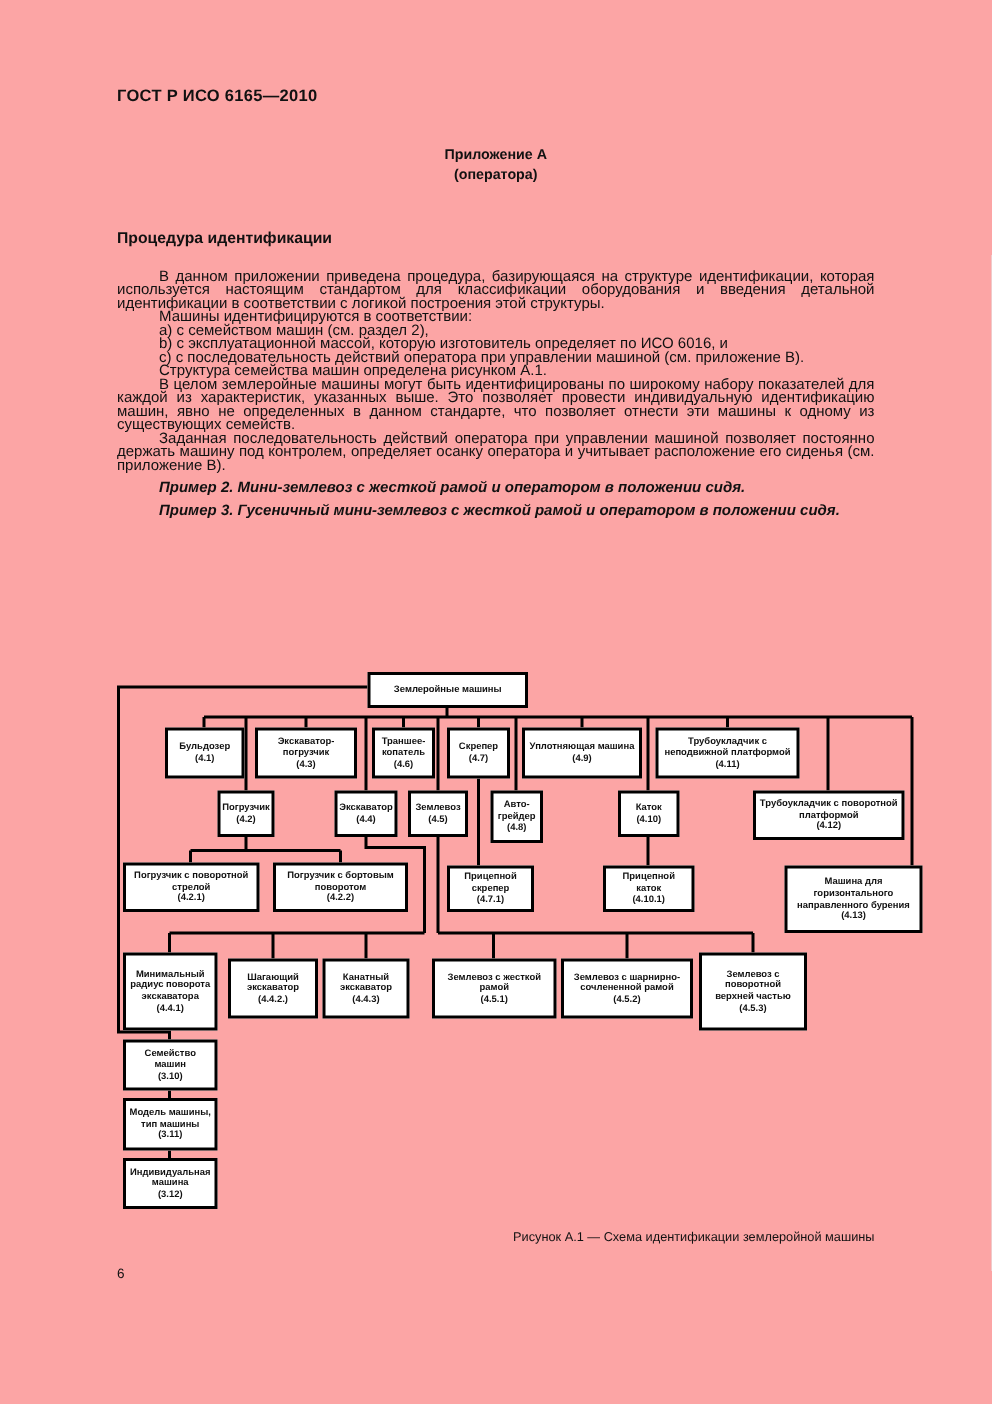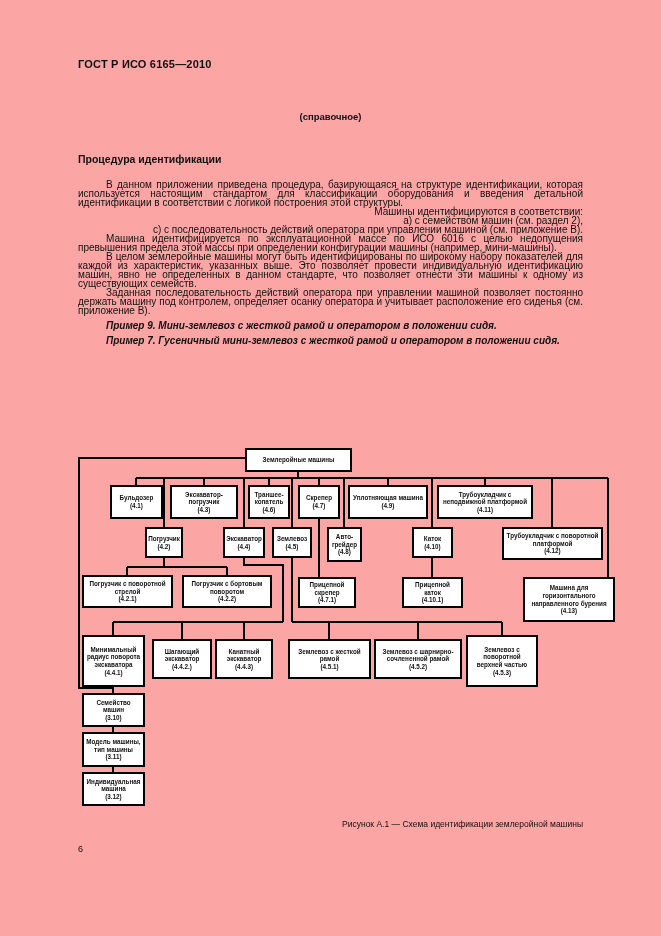--- a/index.html
+++ b/index.html
@@ -7,54 +7,56 @@
     position:relative;width:661px;height:936px;background:#fca5a5;
     font-family:"Liberation Sans",sans-serif;color:#111;margin:0 auto;
     overflow:hidden;
   }
   .doc-header{position:absolute;left:78px;top:58px;font-size:11px;font-weight:bold;letter-spacing:.2px;}
   .appendix{position:absolute;left:78px;top:98px;width:505px;text-align:center;font-size:9.5px;font-weight:bold;}
   .appendix-sub{position:absolute;left:78px;top:111px;width:505px;text-align:center;font-size:9.5px;font-weight:bold;}
   .title{position:absolute;left:78px;top:153px;width:505px;text-align:left;font-size:10.5px;font-weight:bold;margin:0;}
   .text-block{position:absolute;left:78px;top:180px;width:505px;font-size:10px;line-height:9px;text-align:justify;}
   .text-block p{margin:0;text-indent:28px;}
-  .text-block p.list{text-align:right;}
+  .text-block p.list{text-align:left;}
   .text-block p.example{font-weight:bold;font-style:italic;text-align:left;margin:6px 0;}
   .diagram{position:absolute;left:0;top:0;width:661px;height:936px;}
   .diagram svg{position:absolute;left:0;top:0;}
   .node{
     position:absolute;box-sizing:border-box;border:2px solid #000;background:#fff;
     display:flex;flex-direction:column;align-items:center;justify-content:center;
     text-align:center;font-size:6.3px;font-weight:bold;line-height:7.6px;padding:1px 2px;
   }
   .node .code{display:block;}
   .caption{position:absolute;left:78px;top:819px;width:505px;text-align:right;font-size:8.5px;}
   .page-number{position:absolute;left:78px;top:844px;font-size:9px;}
 </style>
 </head>
 <body>
 
 <div class="sheet">
 
   <div class="doc-header">ГОСТ Р ИСО 6165—2010</div>
 
-  <div class="appendix-sub">(справочное)</div>
+  <div class="appendix">Приложение А</div>
+  <div class="appendix-sub">(оператора)</div>
 
   <h1 class="title">Процедура идентификации</h1>
 
   <div class="text-block">
     <p class="para">В данном приложении приведена процедура, базирующаяся на структуре идентификации, которая используется настоящим стандартом для классификации оборудования и введения детальной идентификации в соответствии с логикой построения этой структуры.</p>
     <p class="list">Машины идентифицируются в соответствии:</p>
     <p class="list">a) с семейством машин (см. раздел 2),</p>
+    <p class="list">b) с эксплуатационной массой, которую изготовитель определяет по ИСО 6016, и</p>
     <p class="list">c) с последовательность действий оператора при управлении машиной (см. приложение В).</p>
-    <p class="para">Машина идентифицируется по эксплуатационной массе по ИСО 6016 с целью недопущения превышения предела этой массы при определении конфигурации машины (например, мини-машины).</p>
+    <p class="list">Структура семейства машин определена рисунком А.1.</p>
     <p class="para">В целом землеройные машины могут быть идентифицированы по широкому набору показателей для каждой из характеристик, указанных выше. Это позволяет провести индивидуальную идентификацию машин, явно не определенных в данном стандарте, что позволяет отнести эти машины к одному из существующих семейств.</p>
     <p class="para">Заданная последовательность действий оператора при управлении машиной позволяет постоянно держать машину под контролем, определяет осанку оператора и учитывает расположение его сиденья (см. приложение В).</p>
-    <p class="example">Пример 9. Мини-землевоз с жесткой рамой и оператором в положении сидя.</p>
-    <p class="example">Пример 7. Гусеничный мини-землевоз с жесткой рамой и оператором в положении сидя.</p>
+    <p class="example">Пример 2. Мини-землевоз с жесткой рамой и оператором в положении сидя.</p>
+    <p class="example">Пример 3. Гусеничный мини-землевоз с жесткой рамой и оператором в положении сидя.</p>
   </div>
 
   <div class="diagram">
     <svg width="661" height="936" viewBox="0 0 661 936">
       <g fill="none" stroke="#000" stroke-width="2">
 
         <path d="M298 472 V478 M136 478 H608 M136 478 V485 M204 478 V485 M269 478 V485 M319 478 V485 M388 478 V485 M485 478 V485 M164 478 V527 M244 478 V527 M292 478 V527 M344 478 V527 M432 478 V527 M552 478 V527 M608 478 V577"></path>
 
         <path d="M245 458 H79 V688 H113 V693"></path>
 

